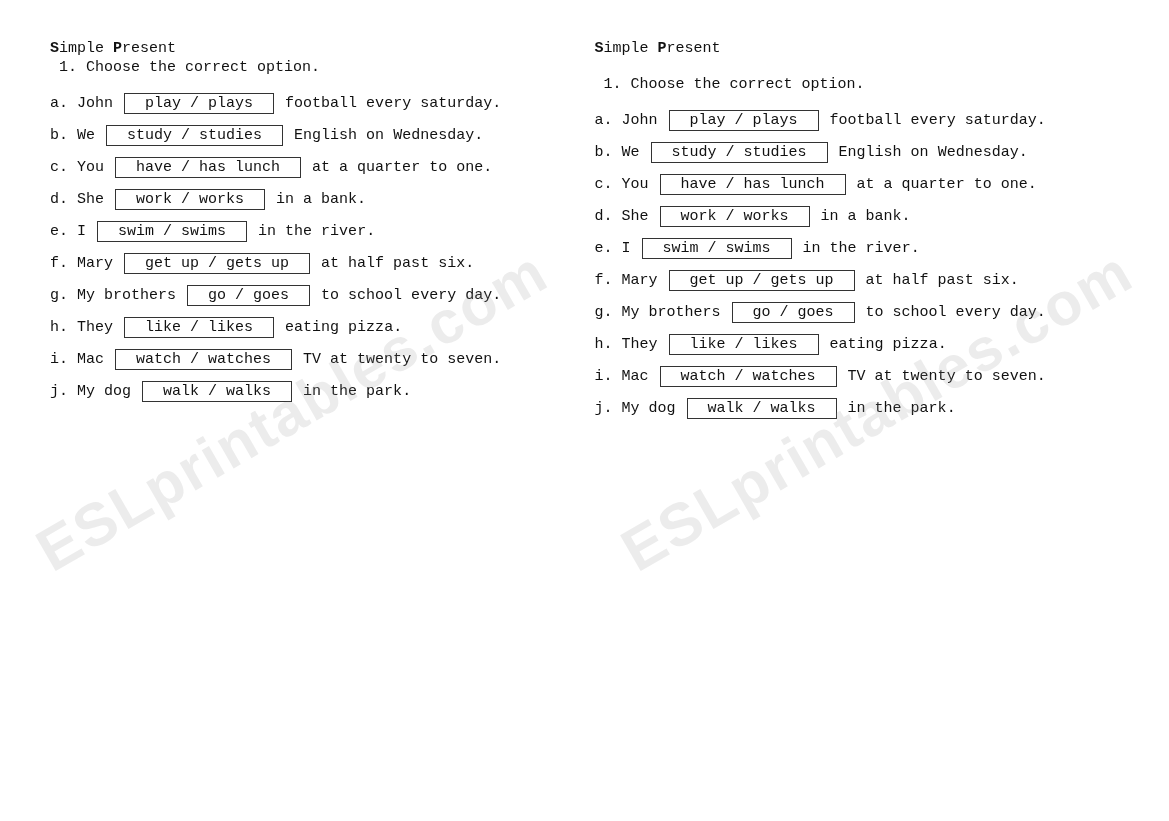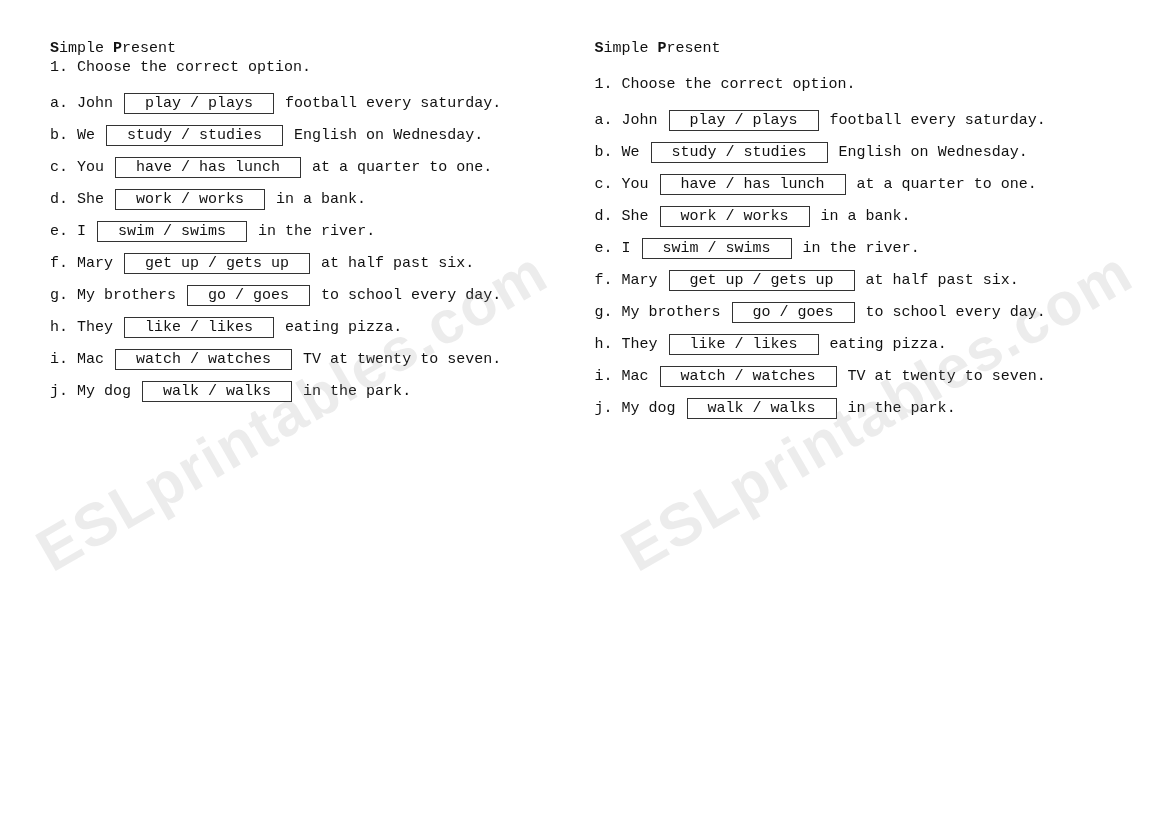--- a/index.html
+++ b/index.html
@@ -34,20 +34,21 @@
     .title-line {
       font-size: 15px;
       margin-bottom: 2px;
     }
     .title-bold {
       font-weight: bold;
     }
     .subtitle {
       font-size: 15px;
       margin-bottom: 16px;
+      margin-left: 9px;
     }
     .exercise-item {
       margin-bottom: 8px;
       line-height: 1.6;
     }
     .box {
       display: inline;
       border: 1.5px solid #333;
       padding: 1px 20px;
       margin: 0 2px;

